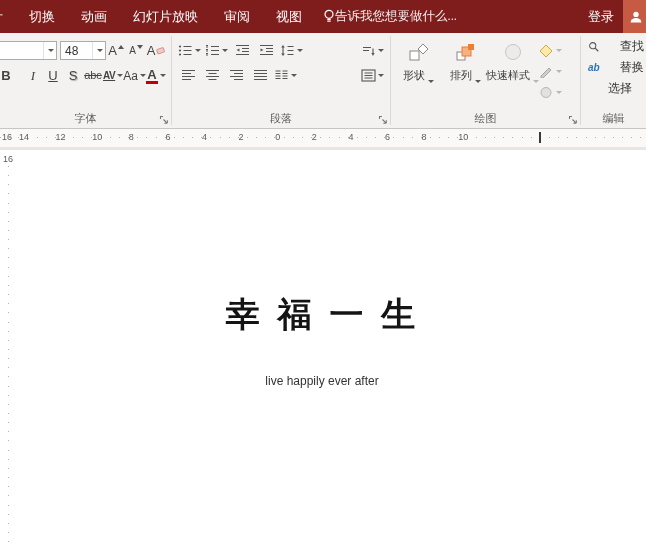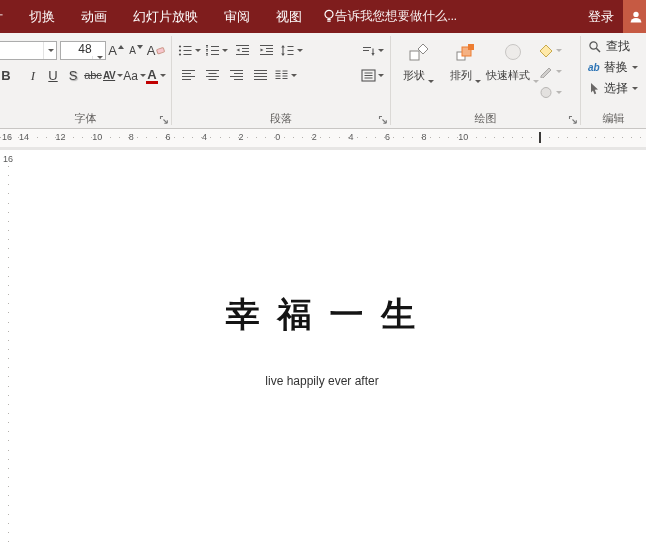--- a/index.html
+++ b/index.html
@@ -33,21 +33,21 @@
   .btn-s{min-width:20px;height:20px;display:flex;align-items:center;
          justify-content:center;gap:1px;}
   .dd{width:0;height:0;border-left:3px solid transparent;
       border-right:3px solid transparent;border-top:3.5px solid #5A5856;margin-left:1px;}
   .dis{color:#A19F9D;}
   .dis .dd{border-top-color:#B8B6B4;}
 
   
   .g-font{width:171px;padding:5px 3px 0 3px;}
   .combo{height:19px;background:#fff;border:1px solid #ACACAC;display:flex;
-         align-items:center;font-size:12px;color:#333;box-sizing:border-box;flex-direction:column;}
+         align-items:center;font-size:12px;color:#333;box-sizing:border-box;}
   .combo-name{width:100px;margin-left:-46px;}
   .combo-size{width:46px;margin-left:3px;}
   .combo-size .val{flex:1;padding-left:4px;}
   .ca{width:12px;height:100%;display:flex;align-items:center;justify-content:center;
       border-left:1px solid #E3E3E3;margin-left:auto;}
   .ti{font-size:13px;color:#444;line-height:1;}
   .ti-b{font-weight:bold;margin-left:-14px;}
   .ti-i{font-style:italic;font-family:"Liberation Serif",serif;}
   .ti-u{text-decoration:underline;}
   .ti-s{text-shadow:1px 1px 1px #AAA;}
@@ -70,21 +70,21 @@
   .g-draw{width:189px;padding:4px 2px 0 4px;display:flex;}
   .bigbtn{width:47px;height:66px;display:flex;flex-direction:column;align-items:center;
           padding-top:2px;box-sizing:border-box;font-size:11px;color:#3B3A39;}
   .bigbtn .bic{height:26px;display:flex;align-items:center;}
   .bigbtn .lbl{display:flex;align-items:flex-end;gap:2px;margin-top:3px;white-space:nowrap;}
   .minicol{display:flex;flex-direction:column;padding-top:3px;margin-left:3px;gap:1px;}
   .minibtn{display:flex;align-items:center;gap:2px;height:20px;}
 
   
   .g-edit{flex:1;padding:3px 2px 0 7px;min-width:62px;}
-  .erow{display:flex;align-items:center;gap:4px;height:21px;font-size:12px;color:#333;
+  .erow{display:flex;align-items:center;gap:20px;height:21px;font-size:12px;color:#333;
         white-space:nowrap;}
   .erow .dd{margin-left:0;}
   .ti-ab{font-size:10px;font-weight:bold;color:#2E75B6;font-style:italic;}
 
   
   .hruler{height:18px;background:#FAF9F8;position:relative;flex:0 0 auto;overflow:hidden;}
   .hticks{position:absolute;left:0;right:0;top:8px;height:1px;
           background-image:repeating-linear-gradient(to right,#B5B2AE 0 1px,transparent 1px 9.15px);}
   .rnum{position:absolute;top:3px;font-size:9px;color:#5A5A5A;}
   .ruler-cursor{position:absolute;left:539px;top:3px;width:2px;height:11px;background:#3B3A39;}

